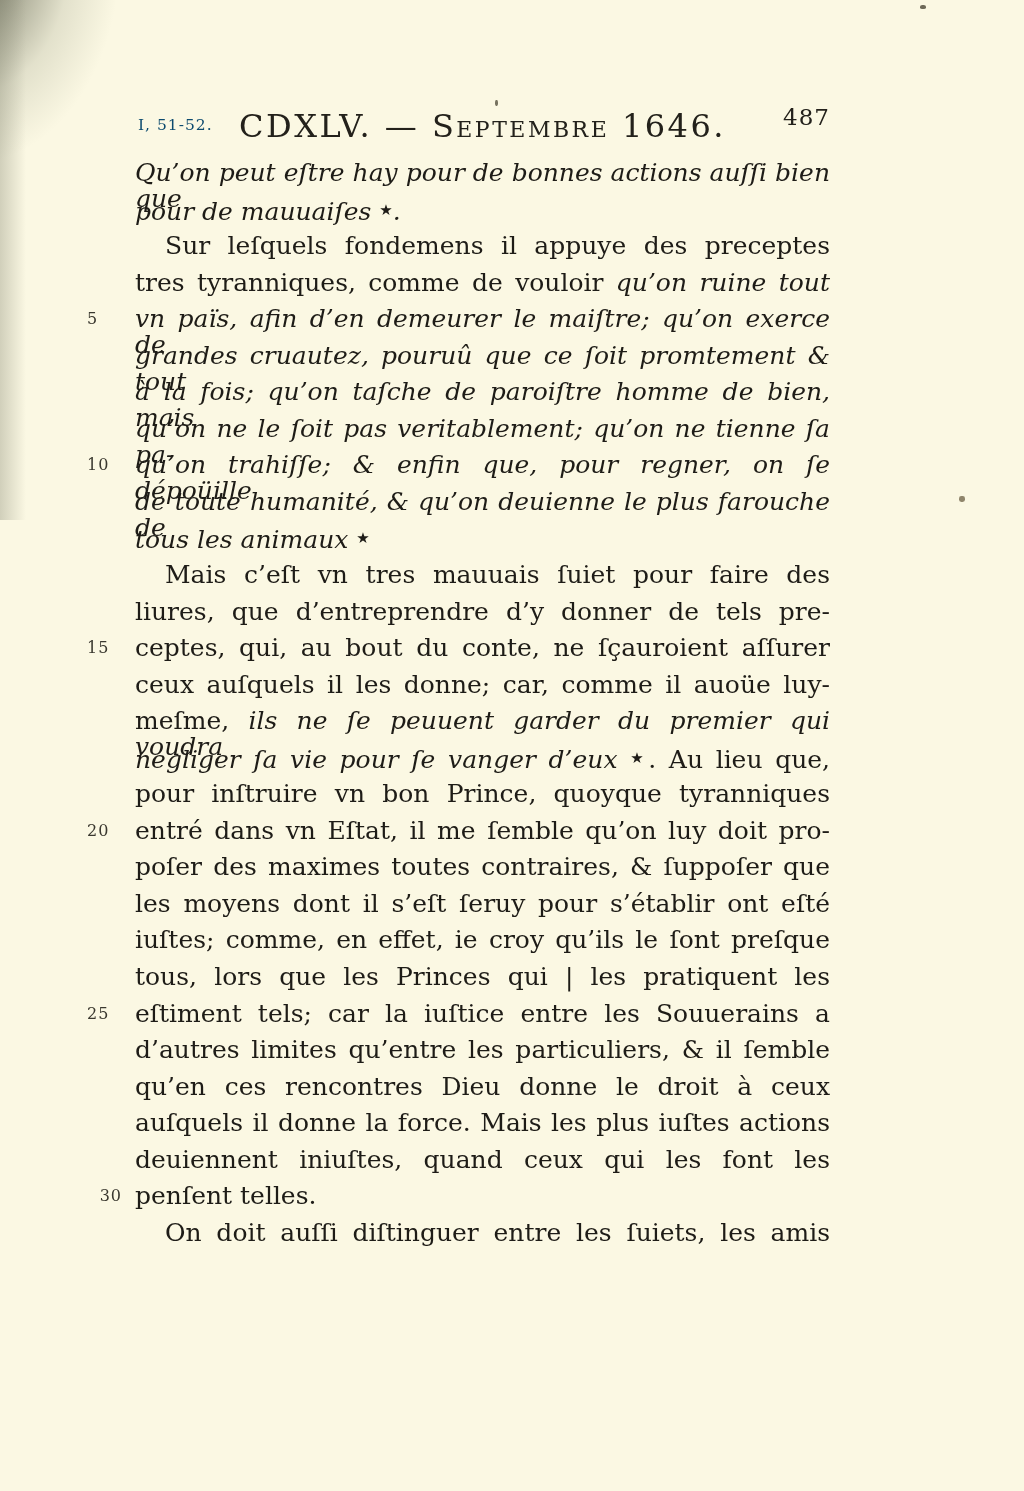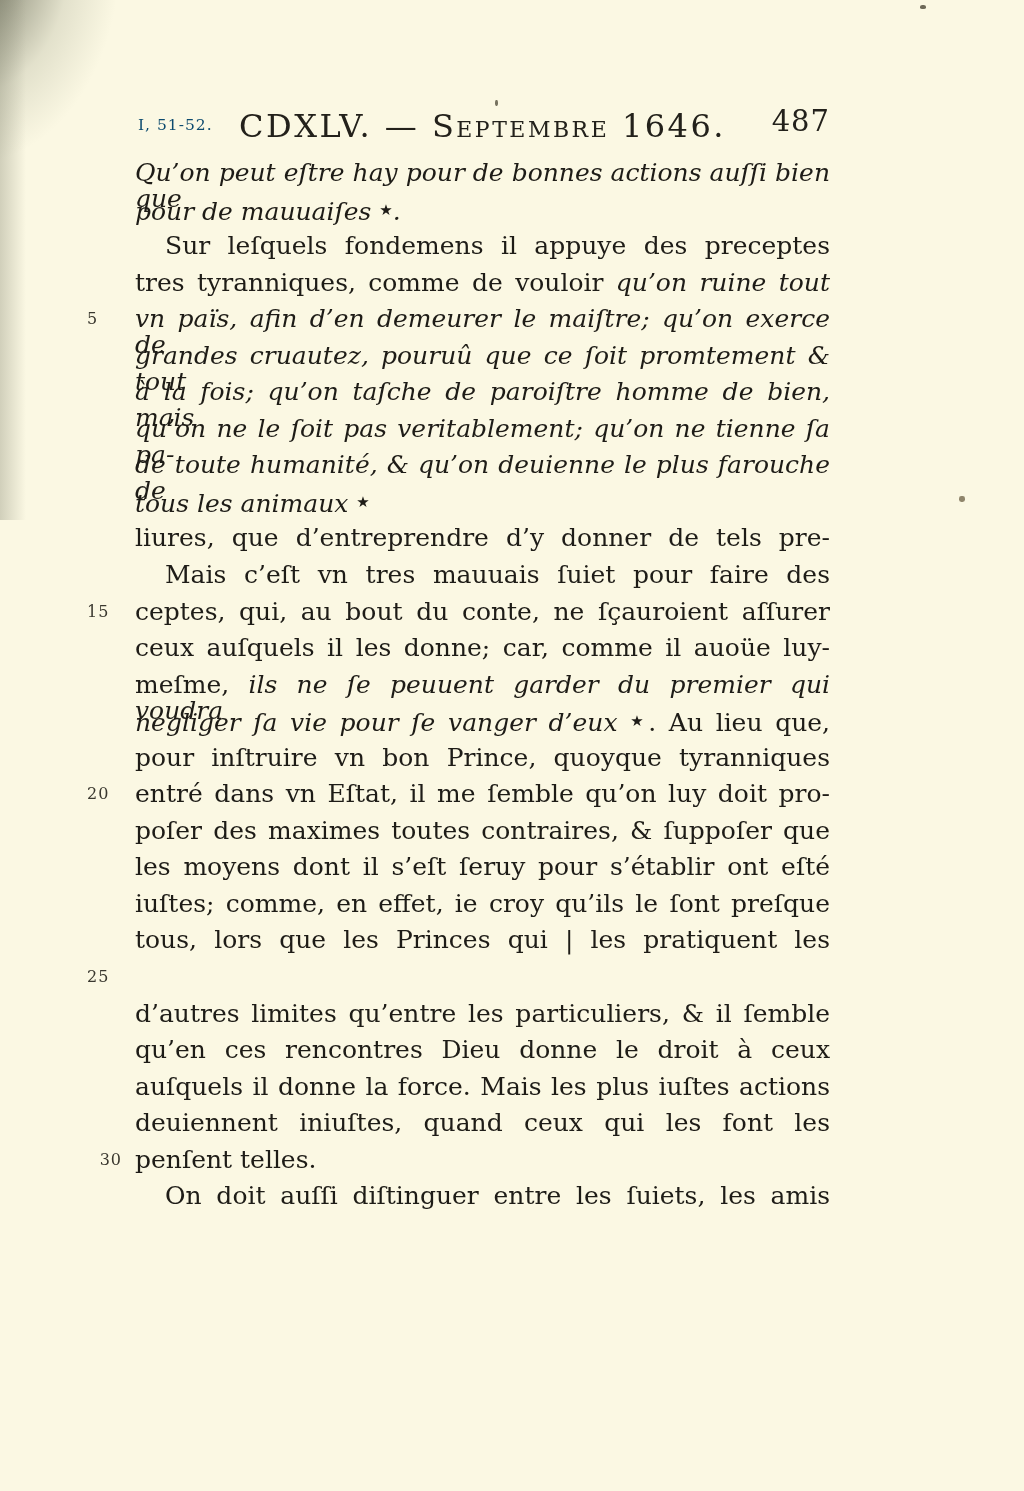--- a/index.html
+++ b/index.html
@@ -40,21 +40,21 @@
     position:absolute;left:3px;top:13px;
     font-size:15.5px;letter-spacing:1px;color:#0c4a6e;
   }
   .section-title{
     position:absolute;left:0;right:0;top:4px;text-align:center;
     font-variant-caps:small-caps;
     font-size:32px;letter-spacing:2.5px;color:#23211b;
   }
   .page-number{
     position:absolute;right:0;top:1px;
-    font-size:29px;letter-spacing:1px;color:#23211b;
+    font-size:23px;letter-spacing:1px;color:#23211b;
   }
 
   
   .text-block{
     position:absolute;left:135px;top:160px;width:695px;
   }
   .tline{
     position:relative;
     height:36.55px;line-height:26px;
     font-size:25px;
@@ -99,34 +99,35 @@
 
 <div class="text-block" id="text-block">
     <div class="tline fill"><span class="it">Qu’on peut eſtre hay pour de bonnes actions auſſi bien que</span></div>
     <div class="tline"><span class="it">pour de mauuaiſes </span><span class="star">★</span><span class="it">.</span></div>
     <div class="tline fill ind"><span class="ro">Sur leſquels fondemens il appuye des preceptes</span></div>
     <div class="tline fill"><span class="ro">tres tyranniques, comme de vouloir </span><span class="it">qu’on ruine tout</span></div>
     <div class="tline fill"><span class="lnum">5</span><span class="it">vn païs, afin d’en demeurer le maiſtre; qu’on exerce de</span></div>
     <div class="tline fill"><span class="it">grandes cruautez, pouruû que ce ſoit promtement &amp; tout</span></div>
     <div class="tline fill"><span class="it">à la fois; qu’on taſche de paroiſtre homme de bien, mais</span></div>
     <div class="tline fill"><span class="it">qu’on ne le ſoit pas veritablement; qu’on ne tienne ſa pa-</span></div>
+    <div class="tline fill"><span class="lnum">10</span><span class="it">qu’on trahiſſe; &amp; enfin que, pour regner, on ſe dépoüille</span></div>
     <div class="tline fill"><span class="it">de toute humanité, &amp; qu’on deuienne le plus farouche de</span></div>
     <div class="tline"><span class="it">tous les animaux </span><span class="star">★</span></div>
+    <div class="tline fill ind"><span class="ro">Mais c’eſt vn tres mauuais ſuiet pour faire des</span></div>
     <div class="tline fill"><span class="ro">liures, que d’entreprendre d’y donner de tels pre-</span></div>
-    <div class="tline fill ind"><span class="ro">Mais c’eſt vn tres mauuais ſuiet pour faire des</span></div>
     <div class="tline fill"><span class="lnum">15</span><span class="ro">ceptes, qui, au bout du conte, ne ſçauroient aſſurer</span></div>
     <div class="tline fill"><span class="ro">ceux auſquels il les donne; car, comme il auoüe luy-</span></div>
     <div class="tline fill"><span class="ro">meſme, </span><span class="it">ils ne ſe peuuent garder du premier qui voudra</span></div>
     <div class="tline fill"><span class="it">negliger ſa vie pour ſe vanger d’eux </span><span class="star">★</span><span class="ro">. Au lieu que,</span></div>
     <div class="tline fill"><span class="ro">pour inſtruire vn bon Prince, quoyque tyranniques</span></div>
     <div class="tline fill"><span class="lnum">20</span><span class="ro">entré dans vn Eſtat, il me ſemble qu’on luy doit pro-</span></div>
     <div class="tline fill"><span class="ro">poſer des maximes toutes contraires, &amp; ſuppoſer que</span></div>
     <div class="tline fill"><span class="ro">les moyens dont il s’eſt ſeruy pour s’établir ont eſté</span></div>
     <div class="tline fill"><span class="ro">iuſtes; comme, en effet, ie croy qu’ils le ſont preſque</span></div>
     <div class="tline fill"><span class="ro">tous, lors que les Princes qui | les pratiquent les</span></div>
-    <div class="tline fill"><span class="lnum">25</span></div>
+    <div class="tline fill"><span class="lnum">25</span><span class="ro">eſtiment tels; car la iuſtice entre les Souuerains a</span></div>
     <div class="tline fill"><span class="ro">d’autres limites qu’entre les particuliers, &amp; il ſemble</span></div>
     <div class="tline fill"><span class="ro">qu’en ces rencontres Dieu donne le droit à ceux</span></div>
     <div class="tline fill"><span class="ro">auſquels il donne la force. Mais les plus iuſtes actions</span></div>
     <div class="tline fill"><span class="ro">deuiennent iniuſtes, quand ceux qui les font les</span></div>
     <div class="tline"><span class="lnum">30</span><span class="ro">penſent telles.</span></div>
     <div class="tline fill ind"><span class="ro">On doit auſſi diſtinguer entre les ſuiets, les amis</span></div>
   </div>
 
 </body></html>

